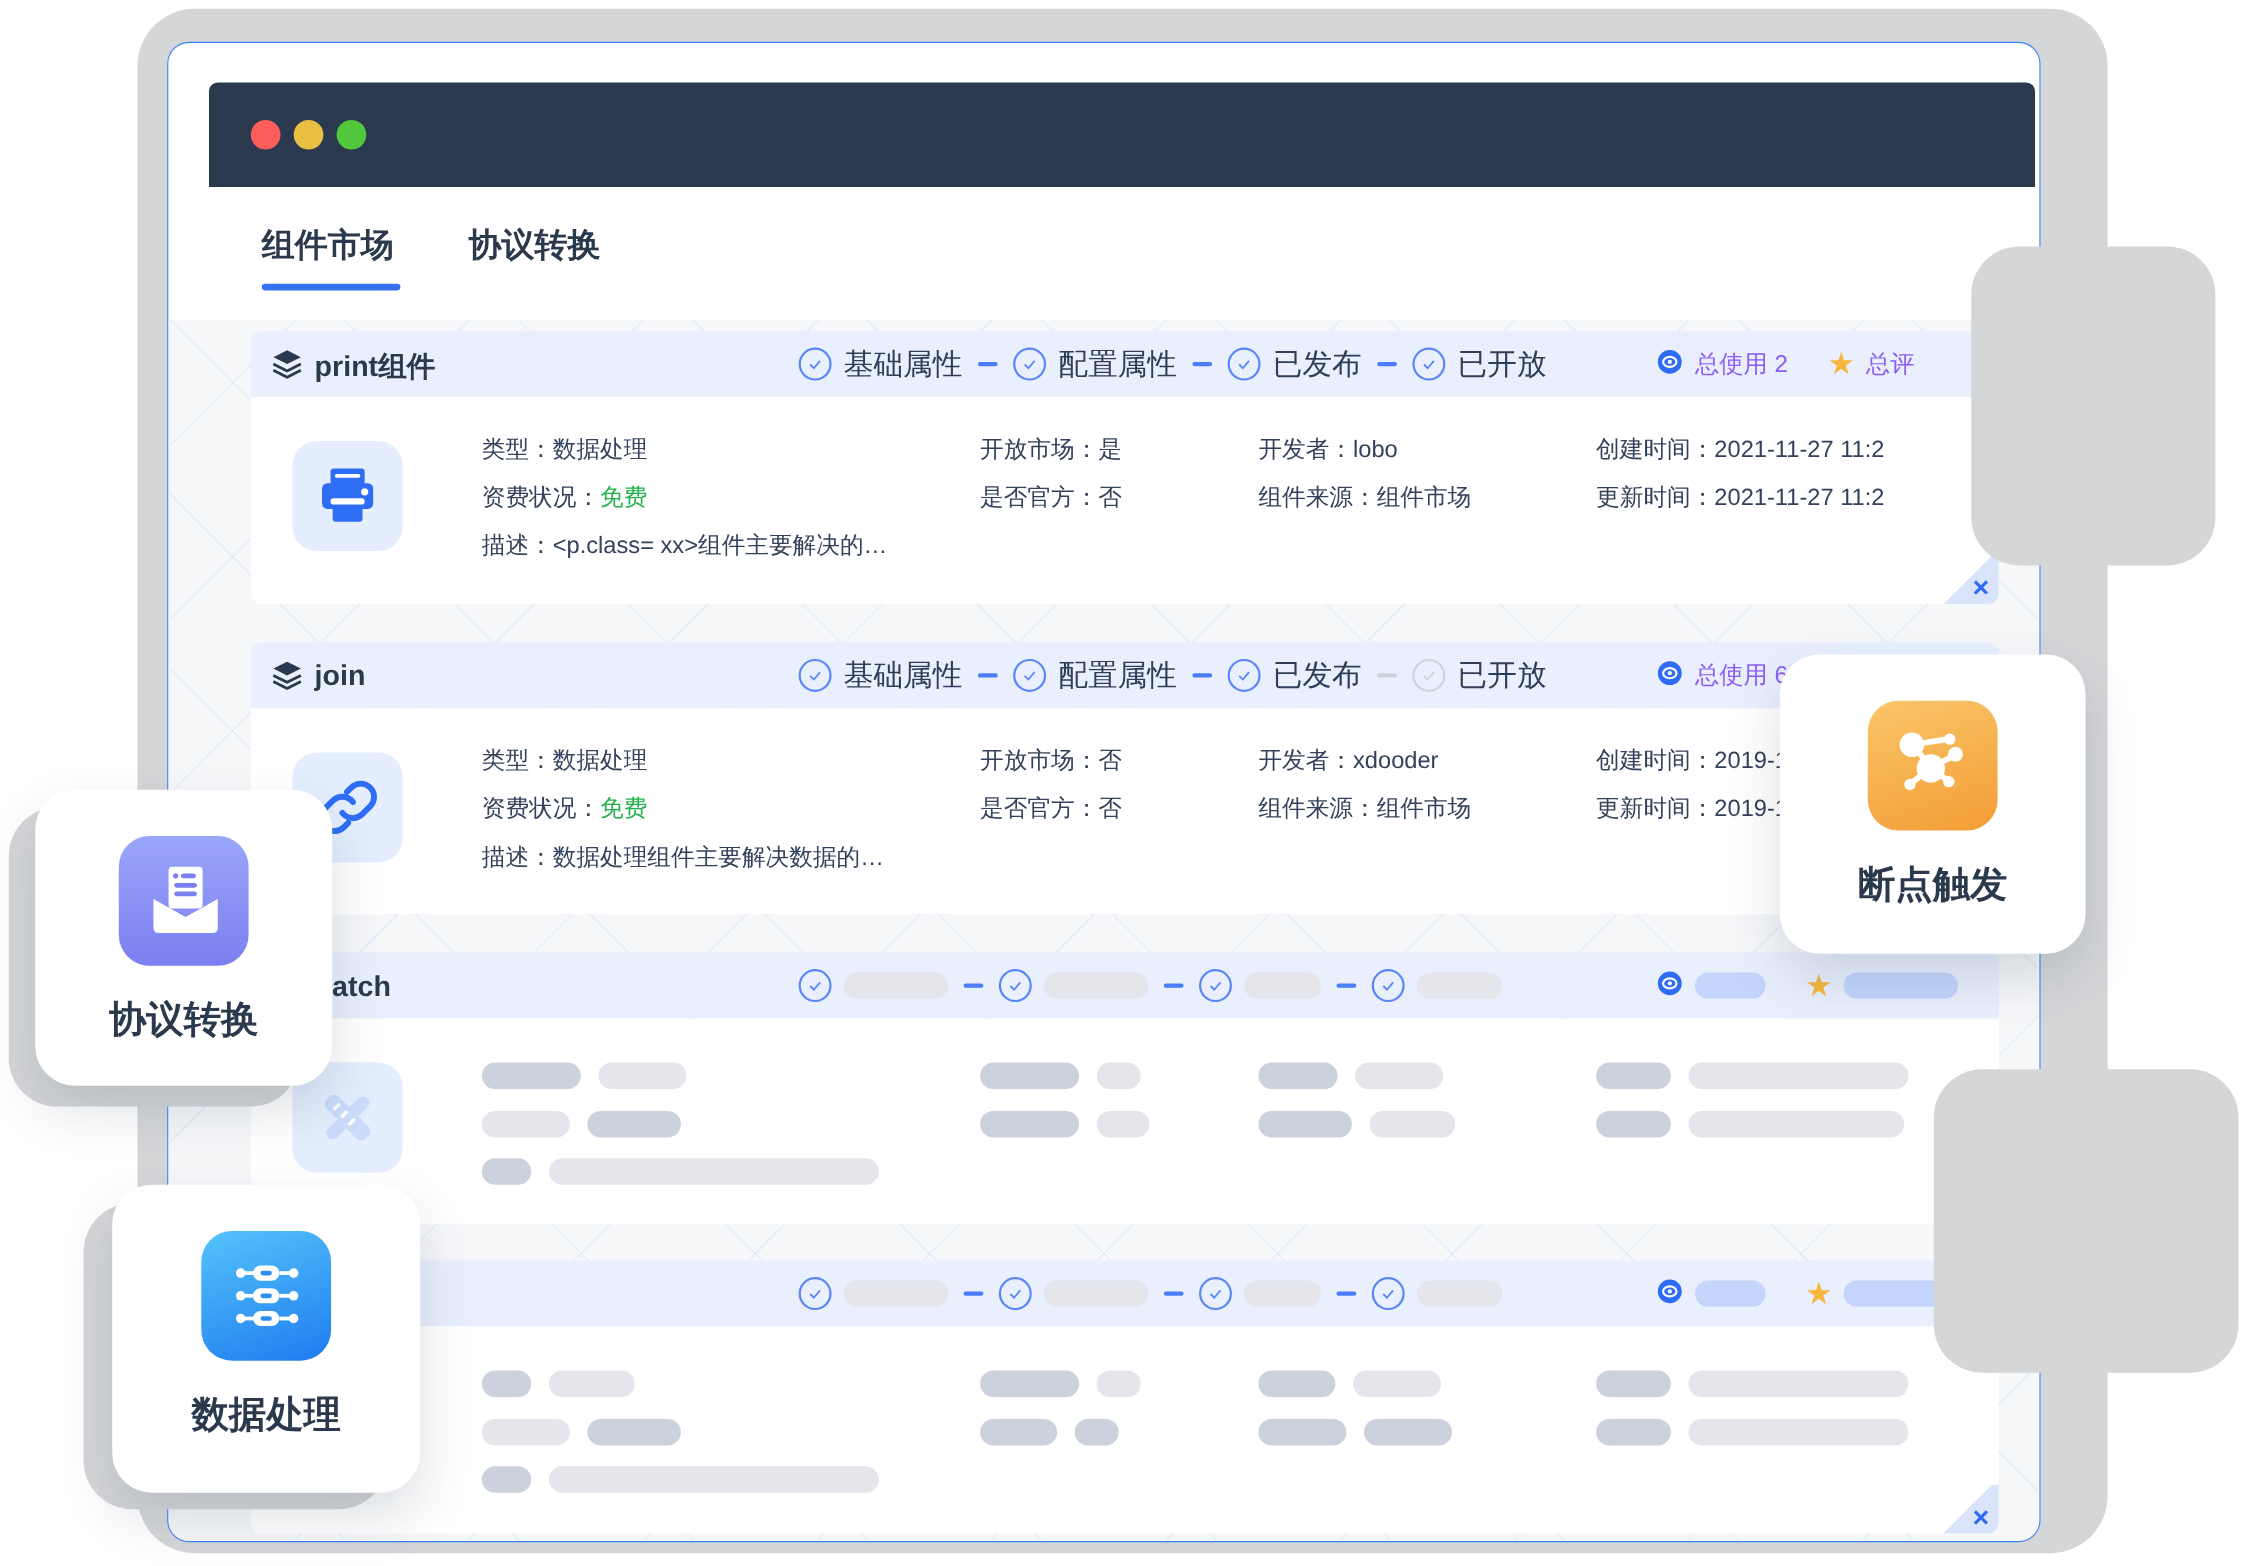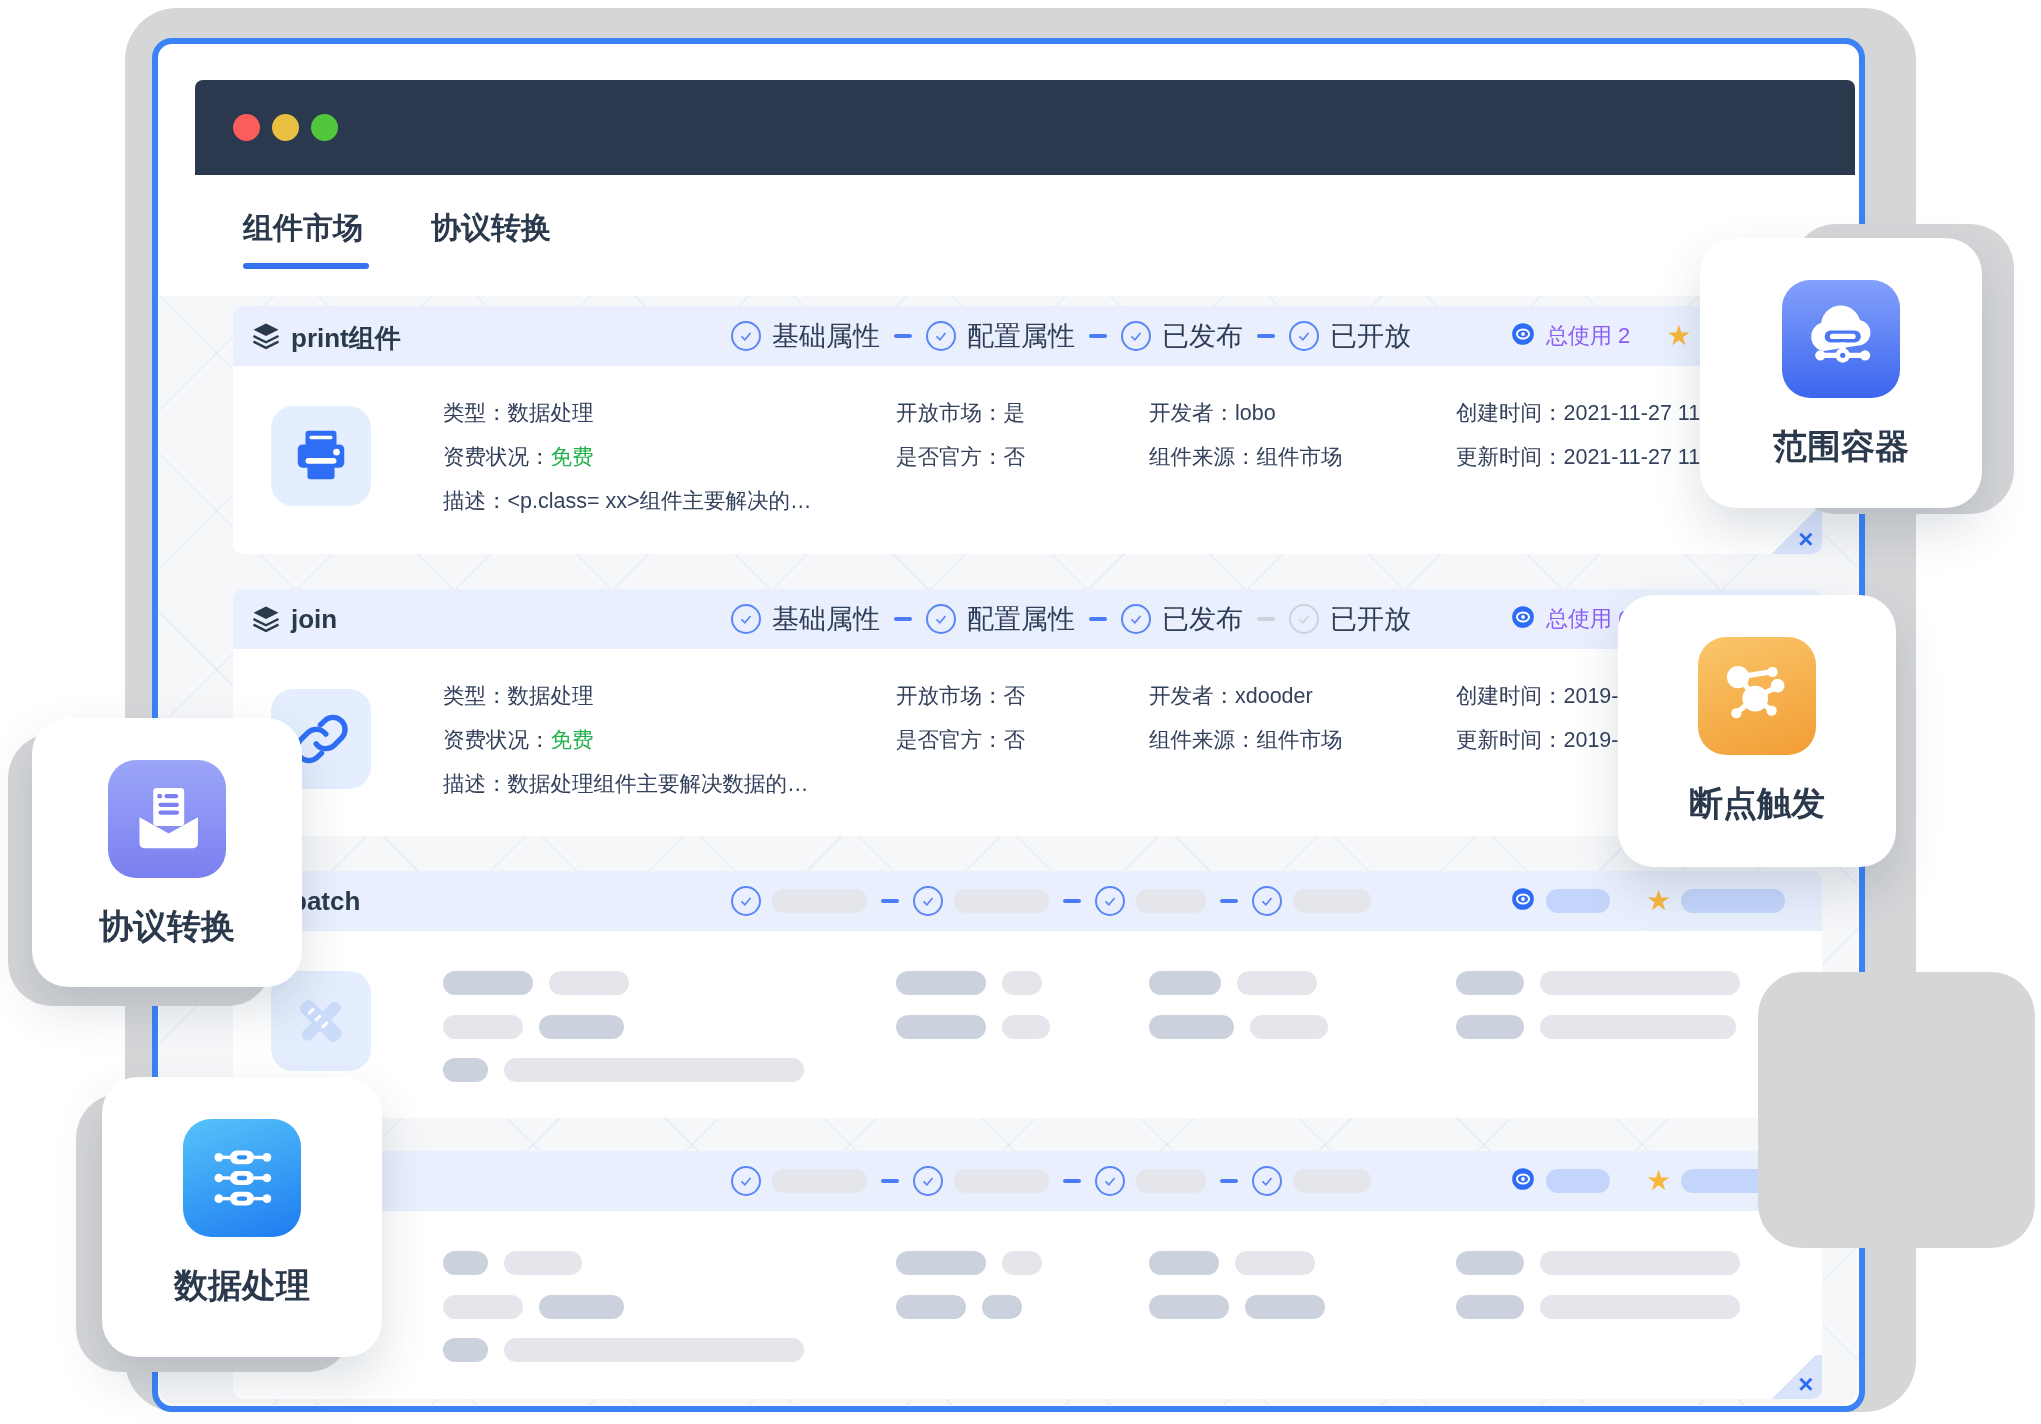--- a/index.html
+++ b/index.html
@@ -9,21 +9,21 @@
   
   .ghost{position:absolute;background:#d5d6d8;border-radius:44px;z-index:4;}
   .ghost-main{left:125px;top:8px;width:1791px;height:1404px;border-radius:52px;z-index:0;}
   .g-scope{left:1792px;top:224px;width:222px;height:290px;}
   .g-protocol{left:8px;top:734px;width:264px;height:272px;}
   .g-data{left:76px;top:1094px;width:276px;height:278px;}
   .g-message{left:1758px;top:972px;width:277px;height:276px;}
 
   
   .window{position:absolute;left:152px;top:38px;width:1701px;height:1362px;background:#fff;
-          border:6px solid #3b82f6;border-radius:20px;z-index:1;}
+          border:1px solid #3b82f6;border-radius:20px;z-index:1;}
   .titlebar{position:absolute;left:37px;right:4px;top:36px;height:95px;background:#2b394e;
             border-radius:8px 8px 0 0;display:flex;align-items:center;padding-left:38px;gap:12px;}
   .dot{width:27px;height:27px;border-radius:50%;display:inline-block;}
   .dot.red{background:#fb5d5b;} .dot.yellow{background:#e8bf41;} .dot.green{background:#52c63c;}
 
   .tabs{position:absolute;left:85px;top:164px;display:flex;gap:62px;}
   .tab{font-size:30px;font-weight:bold;color:#2b394d;cursor:pointer;}
   .tab .underline{display:block;width:126px;height:6px;border-radius:3px;background:#3671f0;margin-top:14px;}
   .tab.inactive{font-weight:bold;}
 
@@ -470,36 +470,20 @@
           <i class="fold">
               <b>×</b>
             </i>
         </div>
       </section>
 
     </div>
   </div>
 
   <div class="ghost g-scope"></div>
-  <div class="fc fc-scope">
-    <div class="appicon grad-scope">
-      <svg width="86" height="86" viewBox="0 0 100 100">
-          <path d="M30 64a17 17 0 0 1-3-33 23 23 0 0 1 45-3 15 15 0 0 1 2 29z" fill="#fff"></path>
-          <rect x="31" y="40" width="42" height="14" rx="7" fill="#4a77f3"></rect>
-          <rect x="37" y="44" width="30" height="6" rx="3" fill="#fff"></rect>
-          <rect x="49" y="54" width="6" height="14" fill="#fff"></rect>
-          <rect x="25" y="66" width="54" height="6" rx="3" fill="#fff"></rect>
-          <circle cx="26" cy="69" r="6" fill="#fff"></circle>
-          <circle cx="78" cy="69" r="6" fill="#fff"></circle>
-          <circle cx="52" cy="69" r="8.5" fill="#fff"></circle>
-          <circle cx="52" cy="69" r="3" fill="#4a77f3"></circle>
-        </svg>
-    </div>
-    <div class="fc-label">范围容器</div>
-  </div>
 
   <div class="fc fc-breakpoint">
     <div class="appicon grad-breakpoint">
       <svg width="86" height="86" viewBox="0 0 100 100">
           <g stroke="#fff" stroke-width="6" stroke-linecap="round">
             <line x1="28" y1="28" x2="66" y2="22"></line>
             <line x1="32" y1="32" x2="48" y2="52"></line>
             <line x1="48" y1="52" x2="72" y2="40"></line>
             <line x1="48" y1="52" x2="66" y2="66"></line>
             <line x1="48" y1="52" x2="27" y2="69"></line>

